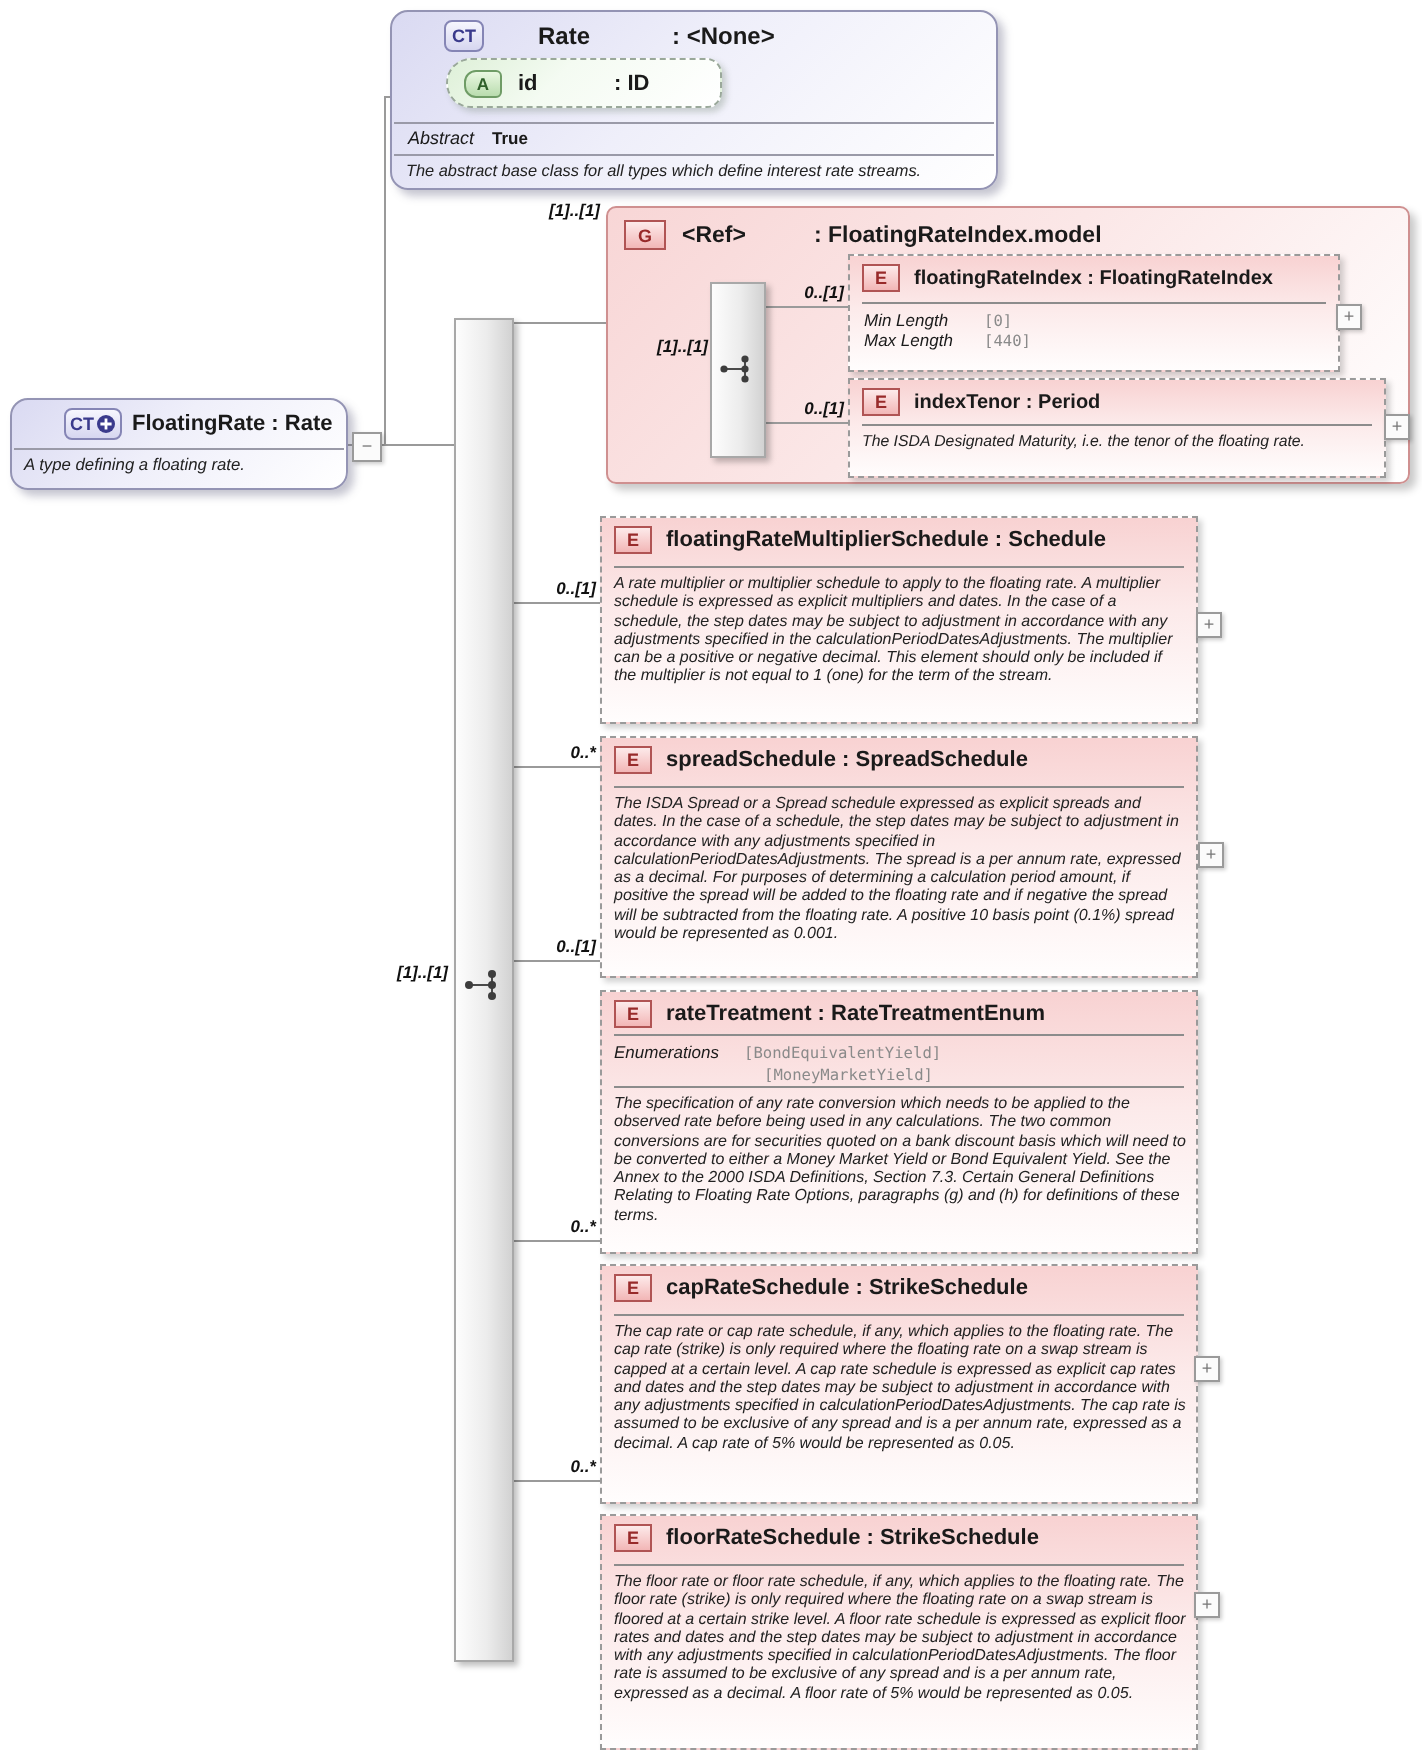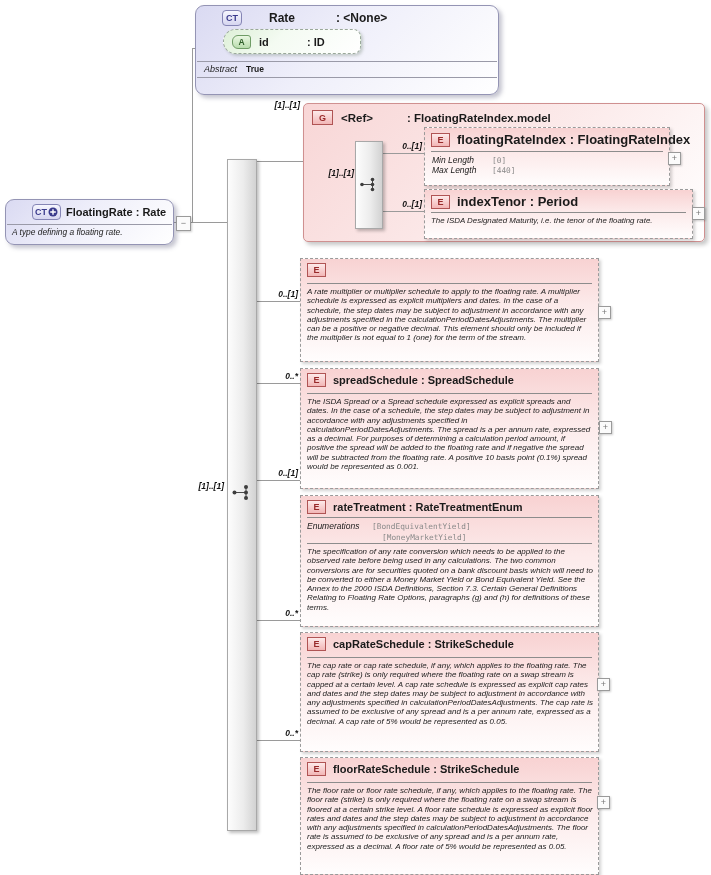--- a/index.html
+++ b/index.html
@@ -44,21 +44,21 @@
 
   
   .ebox{position:absolute;border:1px dashed #9a9a9a;
         background:linear-gradient(180deg,#f8d2d2 0%,#fceaea 45%,#fffdfd 100%);
         box-shadow:2px 2px 3px rgba(0,0,0,0.18);}
   .ehead{position:absolute;left:6px;top:4px;display:flex;align-items:center;gap:7px;}
   .eicon{display:inline-flex;align-items:center;justify-content:center;width:17px;height:12px;
          border:1px solid #b05454;background:linear-gradient(180deg,#fdeaea,#f2b6b6);
          color:#982a2a;font-size:9px;font-weight:bold;flex:none;}
   .etitle{font-weight:bold;font-size:11px;white-space:nowrap;}
-  .etitle.small{font-size:13px;}
+  .etitle.small{font-size:10px;}
   .esep{position:absolute;left:6px;right:6px;height:1px;background:#8c8c8c;}
   .edesc{position:absolute;left:6px;right:5px;font-style:italic;font-size:8px;line-height:9.3px;color:#222;}
   .facet2{position:absolute;font-size:8.5px;}
   .facet2 .facet-label{font-style:italic;}
   .mono{font-family:"DejaVu Sans Mono",monospace;font-size:7.8px;color:#8a8a8a;font-weight:normal;}
 
   
   .gbox{position:absolute;border:1px solid #cf9090;border-radius:5px;
         background:linear-gradient(135deg,#f8d6d6 0%,#fbe7e7 45%,#ffffff 100%);
         box-shadow:3px 3px 4px rgba(0,0,0,0.22);}
@@ -100,20 +100,21 @@
       <span class="aicon">A</span>
       <span class="attr-name">id</span>
       <span class="attr-type">: ID</span>
     </div>
     <div class="sep" style="top:55px;"></div>
     <div class="facet-row" style="left:8px;top:58px;">
       <span class="facet-label">Abstract</span>
       <span class="facet-value">True</span>
     </div>
     <div class="sep" style="top:71px;"></div>
+    <div class="ct-desc" style="left:7px;top:75px;right:3px;">The abstract base class for all types which define interest rate streams.</div>
   </div>
 
   <div class="ctbox" style="left:5px;top:199px;width:167px;height:44px;">
     <div class="ct-head" style="left:6px;top:4px;font-size:11px;gap:5px;">
       <span class="cticon" style="padding:0 2px;">
           <span>CT</span>
           <svg width="10" height="10" viewBox="0 0 10 10" style="margin-left:1px;">
             <circle cx="5" cy="5" r="4.5" fill="#3a3a8c"></circle>
             <path d="M5 2.2v5.6M2.2 5h5.6" stroke="#ffffff" stroke-width="1.4"></path>
           </svg>
@@ -190,20 +191,21 @@
     </div>
     <div class="toggle" style="left:388px;top:103px;">
         <span>+</span>
       </div>
   </div>
 
   <div class="card" style="left:258px;top:289px;width:40px;">0..[1]</div>
   <div class="ebox" style="left:300px;top:258px;width:297px;height:102px;">
     <div class="ehead">
       <span class="eicon">E</span>
+      <span class="etitle">floatingRateMultiplierSchedule : Schedule</span>
     </div>
     <div class="esep" style="top:24px;"></div>
     <div class="edesc" style="top:28px;">A rate multiplier or multiplier schedule to apply to the floating rate. A multiplier schedule is expressed as explicit multipliers and dates. In the case of a schedule, the step dates may be subject to adjustment in accordance with any adjustments specified in the calculationPeriodDatesAdjustments. The multiplier can be a positive or negative decimal. This element should only be included if the multiplier is not equal to 1 (one) for the term of the stream.</div>
   </div>
   <div class="toggle" style="left:598px;top:306px;">
       <span>+</span>
     </div>
 
   <div class="card" style="left:258px;top:371px;width:40px;">0..*</div>
   <div class="ebox" style="left:300px;top:368px;width:297px;height:119px;">

